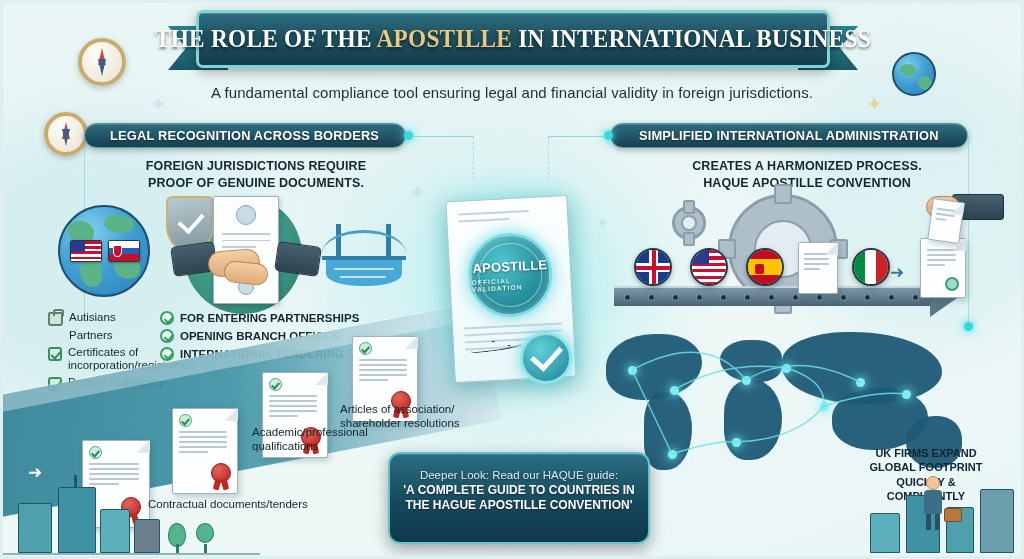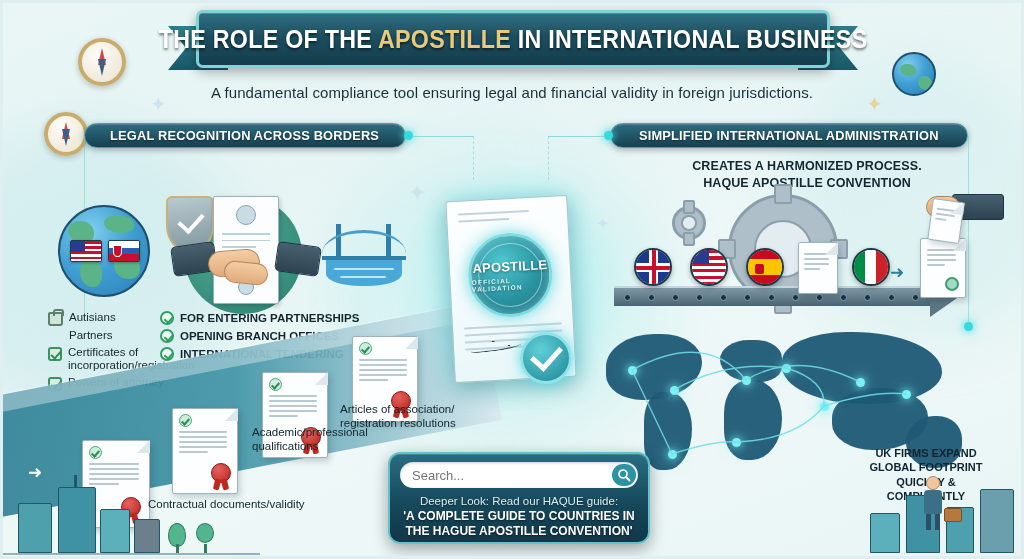--- a/index.html
+++ b/index.html
@@ -29,21 +29,21 @@
     position: absolute; top: 18px; width: 60px; height: 44px;
     background: linear-gradient(180deg,#2b7f8d,#1b5866);
   }
   .banner-tail.l { left: 0; clip-path: polygon(0 0, 100% 0, 100% 100%, 0 100%, 18px 50%); }
   .banner-tail.r { right: 0; clip-path: polygon(0 0, 100% 0, calc(100% - 18px) 50%, 100% 100%, 0 100%); }
   .banner-main {
     position: absolute; left: 28px; right: 28px; top: 2px; height: 58px;
     background: linear-gradient(180deg,#2f6f82 0%,#1d4f60 45%,#143d4c 100%);
     border: 3px solid #7fd4d8; border-radius: 7px;
     box-shadow: 0 4px 12px rgba(0,0,0,.30), inset 0 1px 0 rgba(255,255,255,.18);
-    display: flex; align-items: center; justify-content: center;
+    display: flex; align-items: center; justify-content: center; font-family: Liberation Serif, serif;
   }
   .banner-title {
     font-size: 25px; font-weight: 700; letter-spacing: .3px;
     color: #ffffff; text-transform: uppercase;
     text-shadow: 0 2px 3px rgba(0,0,0,.55);
     white-space: nowrap; transform: scaleX(.93);
   }
   .banner-title .hl { color: #e8c97e; }
 
   
@@ -435,20 +435,24 @@
   <div class="node-dot" style="left:404px;top:131px;"></div>
   <div class="node-dot" style="left:604px;top:131px;"></div>
   <div class="conn" style="left:413px;top:136px;width:60px;"></div>
   <div class="conn" style="left:548px;top:136px;width:58px;"></div>
   <div class="conn-v" style="left:473px;top:136px;height:44px;"></div>
   <div class="conn-v" style="left:548px;top:136px;height:44px;"></div>
   <div class="conn-v" style="left:84px;top:136px;height:180px;border-left-style:solid;"></div>
   <div class="conn-v" style="left:968px;top:136px;height:190px;border-left-style:solid;"></div>
   <div class="node-dot" style="left:964px;top:322px;"></div>
 
+  <div class="subhead subhead-left">
+    <div>FOREIGN JURISDICTIONS REQUIRE</div>
+    <div>PROOF OF GENUINE DOCUMENTS.</div>
+  </div>
   <div class="subhead subhead-right">
     <div>CREATES A HARMONIZED PROCESS.</div>
     <div>HAQUE APOSTILLE CONVENTION</div>
   </div>
 
   <div class="globe">
     <div class="land" style="left:8px;top:14px;width:26px;height:22px;"></div>
     <div class="land" style="left:44px;top:8px;width:30px;height:18px;"></div>
     <div class="land" style="left:20px;top:52px;width:22px;height:28px;"></div>
     <div class="land" style="left:54px;top:48px;width:26px;height:24px;"></div>
@@ -563,28 +567,28 @@
     <div class="lines">
         <i></i>
         <i></i>
         <i></i>
         <i></i>
         <i style="width:60%"></i>
       </div>
     <div class="seal" style="right:6px;bottom:10px;"></div>
   </div>
 
-  <div class="doclabel" style="left:148px;top:497px;">Contractual documents/validity</div>
+  <div class="doclabel" style="left:148px;top:497px;">Contractual documents/tenders</div>
   <div class="doclabel" style="left:252px;top:425px;width:150px;">
     <div>Academic/professional</div>
     <div>qualifications</div>
   </div>
   <div class="doclabel" style="left:340px;top:402px;width:170px;">
     <div>Articles of association/</div>
-    <div>registration resolutions</div>
+    <div>shareholder resolutions</div>
   </div>
 
   <div class="glow-core"></div>
   <div class="cert">
     <div class="cl" style="top:12px;">
         <i style="width:72%"></i>
         <i style="width:52%"></i>
       </div>
     <div class="cert-seal">
       <div class="ring"></div>
@@ -709,29 +713,20 @@
   </div>
 
 
   <div class="benefit benefit-b">
     <div>UK FIRMS EXPAND</div>
     <div>GLOBAL FOOTPRINT</div>
     <div>QUICKLY &amp; COMPLIANTLY</div>
   </div>
 
   <div class="cta">
-    <div class="searchbar">
-      <input type="text" placeholder="Search..." style="">
-      <div class="search-btn">
-        <svg width="14" height="14" viewBox="0 0 14 14">
-          <circle cx="6" cy="6" r="4" fill="none" stroke="#fff" stroke-width="1.7"></circle>
-          <line x1="9" y1="9" x2="12.5" y2="12.5" stroke="#fff" stroke-width="1.9" stroke-linecap="round"></line>
-        </svg>
-      </div>
-    </div>
     <div class="cta-line1">Deeper Look: Read our HAQUE guide:</div>
     <div class="cta-line2">'A COMPLETE GUIDE TO COUNTRIES IN THE HAGUE APOSTILLE CONVENTION'</div>
   </div>
 
   <div class="ground"></div>
   <div class="city">
     <div class="bldg" style="left:18px;width:34px;height:50px;background:#4fa0ad;"></div>
     <div class="bldg" style="left:58px;width:38px;height:66px;background:#3f92a3;"></div>
     <div style="position:absolute;left:74px;bottom:72px;width:3px;height:12px;background:#1f5766;"></div>
     <div class="bldg" style="left:100px;width:30px;height:44px;background:#5bb0bb;"></div>

